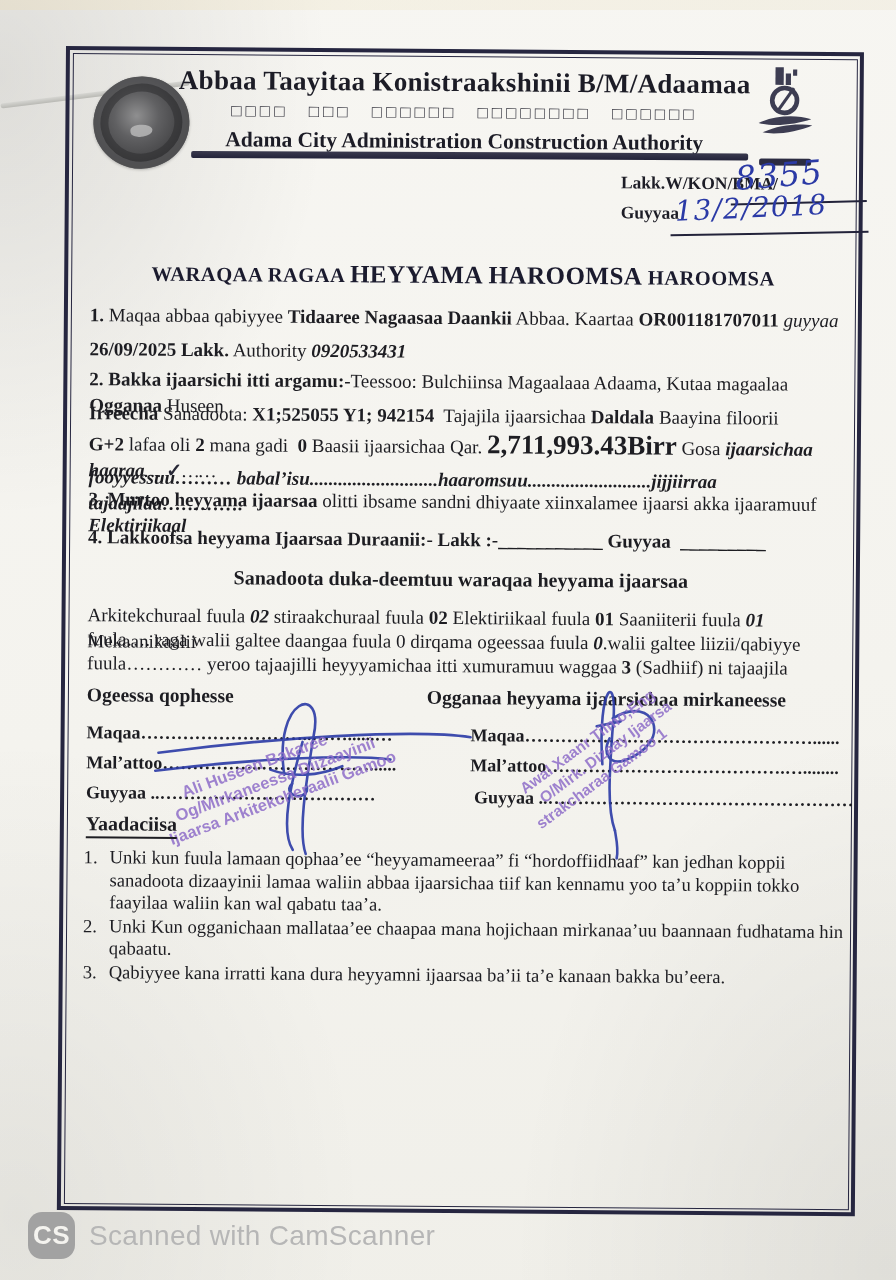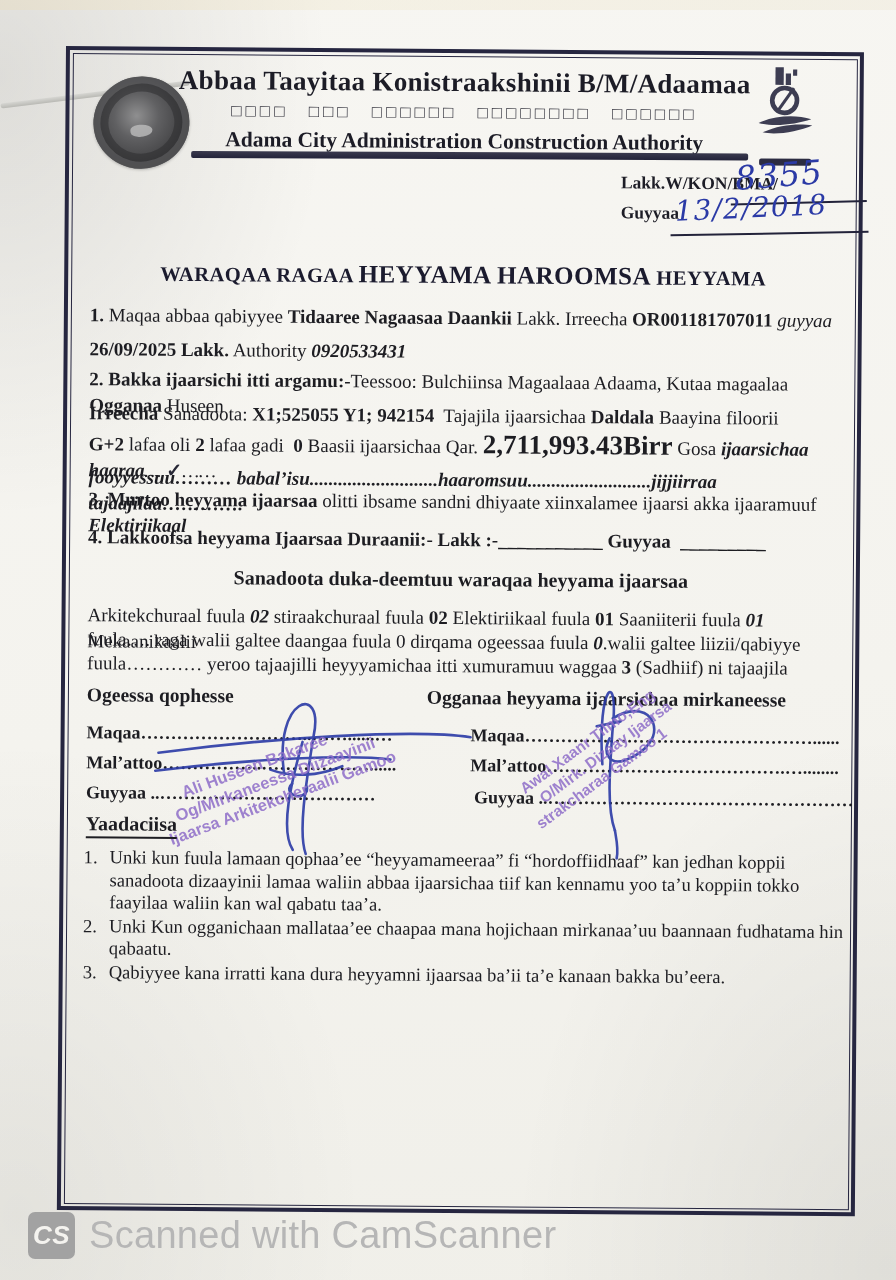--- a/index.html
+++ b/index.html
@@ -69,23 +69,23 @@
   .stamp div{white-space:nowrap;}
   .sig-svg{position:absolute;pointer-events:none;}
   
   .notes-heading{position:absolute;left:22px;top:762px;font-size:20px;font-weight:700;color:#1d1d22;border-bottom:2.2px solid #1d1d22;padding-bottom:1px;}
   .notes{position:absolute;left:20px;top:796px;width:764px;}
   .note-item{display:flex;font-size:18.6px;line-height:22.6px;color:#1d1d22;margin-bottom:1px;}
   .note-num{width:26px;flex:none;}
   .note-text{flex:1;}
   
   .watermark{position:absolute;left:28px;top:1212px;display:flex;align-items:center;gap:14px;font-family:"Liberation Sans",sans-serif;}
-  .cs-box{width:47px;height:47px;background:#a2a2a2;border-radius:7px;position:relative;display:flex;align-items:center;justify-content:center;color:#f4f3ef;font-weight:700;font-size:26px;letter-spacing:.5px;font-style:italic;}
+  .cs-box{width:47px;height:47px;background:#a2a2a2;border-radius:14px;position:relative;display:flex;align-items:center;justify-content:center;color:#f4f3ef;font-weight:700;font-size:26px;letter-spacing:.5px;}
   .cs-box::after{content:"";position:absolute;left:5px;bottom:-7px;width:37px;height:12px;background:#c3c3c3;border-radius:0 0 6px 6px;z-index:-1;}
-  .wm-text{font-size:38px;color:#b6b6b6;letter-spacing:.3px;}
+  .wm-text{font-size:28px;color:#b6b6b6;letter-spacing:.3px;}
 </style>
 </head>
 <body>
 
 <div class="paper">
   <div class="paper-top-tint"></div>
 
   <div class="pin"></div>
 
   <div class="frame">
@@ -111,28 +111,28 @@
       <path d="M9,64 C26,56 45,55 57,57 C43,63 22,67 9,64 Z" fill="#3d3d52"></path>
     </svg>
 
     <div class="ref-label">Lakk.W/KON/BMA/</div>
     <div class="hw-ref">8355</div>
     <div class="ref-underline"></div>
     <div class="date-label">Guyyaa</div>
     <div class="hw-date">13/2/2018</div>
     <div class="date-underline"></div>
 
-    <div class="doc-title"><span class="t-small">WARAQAA RAGAA </span><span class="t-big">HEYYAMA HAROOMSA </span><span class="t-small">HEYYAMA</span></div>
-
-    <div class="line" style="top:252px"><span class="b">1. </span><span>Maqaa abbaa qabiyyee </span><span class="b">Tidaaree Nagaasaa Daankii</span><span> Lakk. Irreecha </span><span class="b">OR001181707011</span><span class="i"> guyyaa</span></div>
+    <div class="doc-title"><span class="t-small">WARAQAA RAGAA </span><span class="t-big">HEYYAMA HAROOMSA </span><span class="t-small">HAROOMSA</span></div>
+
+    <div class="line" style="top:252px"><span class="b">1. </span><span>Maqaa abbaa qabiyyee </span><span class="b">Tidaaree Nagaasaa Daankii</span><span> Abbaa. Kaartaa </span><span class="b">OR001181707011</span><span class="i"> guyyaa</span></div>
     <div class="line" style="top:286px"><span class="b">26/09/2025 Lakk.</span><span> Authority </span><span class="bi">0920533431</span></div>
 
     <div class="line" style="top:316px"><span class="b">2. Bakka ijaarsichi itti argamu:-</span><span>Teessoo: Bulchiinsa Magaalaaa Adaama, Kutaa magaalaa </span><span class="b">Ogganaa</span><span> Huseen</span></div>
     <div class="line" style="top:350px"><span class="b">Irreecha</span><span> Sanadoota: </span><span class="b">X1;525055 Y1; 942154</span><span>  Tajajila ijaarsichaa </span><span class="b">Daldala</span><span> Baayina filoorii</span></div>
-    <div class="line" style="top:378px"><span class="b">G+2</span><span> lafaa oli </span><span class="b">2</span><span> lafaa gadi  </span><span class="b">0</span><span> Baasii ijaarsichaa Qar. </span><span class="big">2,711,993.43Birr</span><span> Gosa </span><span class="bi">ijaarsichaa  haaraa</span><span class="i">…</span><span class="chk"> ✓</span><span class="i">……</span></div>
+    <div class="line" style="top:378px"><span class="b">G+2</span><span> lafaa oli </span><span class="b">2</span><span> mana gadi  </span><span class="b">0</span><span> Baasii ijaarsichaa Qar. </span><span class="big">2,711,993.43Birr</span><span> Gosa </span><span class="bi">ijaarsichaa  haaraa</span><span class="i">…</span><span class="chk"> ✓</span><span class="i">……</span></div>
     <div class="line" style="top:414px"><span class="bi">fooyyessuu……… babal’isu...........................haaromsuu..........................jijjiirraa tajaajilaa………….</span></div>
 
     <div class="line" style="top:436px"><span class="b">3. Murtoo heyyama ijaarsaa</span><span> olitti ibsame sandni dhiyaate xiinxalamee ijaarsi akka ijaaramuuf  </span><span class="bi">Elektiriikaal</span></div>
     <div class="line" style="top:474px"><span class="b">4. Lakkoofsa heyyama Ijaarsaa Duraanii:- Lakk :-</span><span class="b">___________</span><span class="b"> Guyyaa  </span><span class="b">_________</span></div>
 
     <div class="sec-heading">Sanadoota duka-deemtuu waraqaa heyyama ijaarsaa</div>
 
     <div class="line" style="top:552px"><span>Arkitekchuraal fuula </span><span class="bi">02</span><span> stiraakchuraal fuula </span><span class="b">02</span><span> Elektiriikaal fuula </span><span class="b">01</span><span> Saaniiterii fuula </span><span class="bi">01</span><span> Mekaanikaalii</span></div>
     <div class="line" style="top:576px"><span>fuula…. raga walii galtee daangaa fuula 0 dirqama ogeessaa fuula </span><span class="bi">0</span><span>.walii galtee liizii/qabiyye</span></div>
     <div class="line" style="top:600px"><span>fuula………… yeroo tajaajilli heyyyamichaa itti xumuramuu waggaa </span><span class="b">3</span><span> (Sadhiif) ni tajaajila</span></div>

